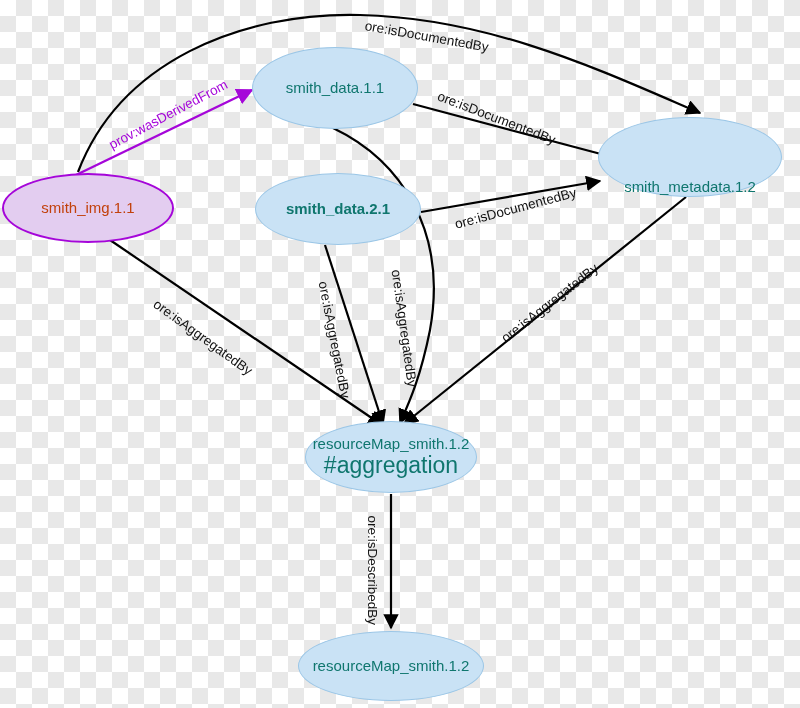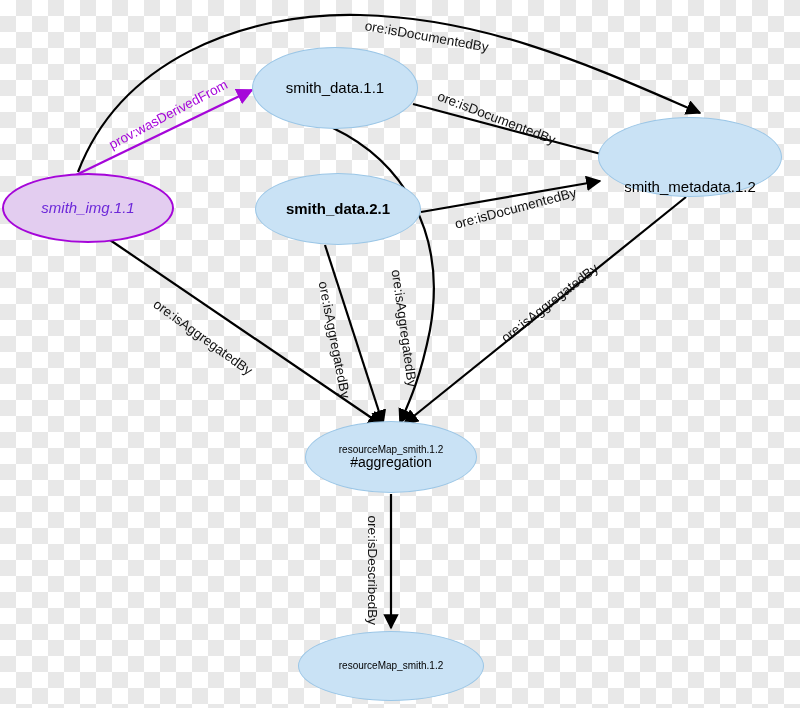--- a/index.html
+++ b/index.html
@@ -35,36 +35,35 @@
     align-items: center;
     justify-content: center;
     box-sizing: border-box;
     border-radius: 50%;
     text-align: center;
     line-height: 1.12;
   }
   .node.data {
     background: #c9e2f5;
     border: 1px solid #9bc6e6;
-    color: #000000;
+    color: #0f766e;
   }
   .node.prov {
     background: #e3cdf0;
     border: 2px solid #a506d9;
-    color: #6d28d9;
-    font-style: italic;
+    color: #c2410c;
   }
   .node-label-main {
     font-size: 15px;
   }
   .node-label-small {
-    font-size: 10px;
+    font-size: 15px;
   }
   .node-label-big {
-    font-size: 14px;
+    font-size: 23px;
   }
   .edge-label {
     position: absolute;
     font-size: 13.5px;
     color: #121212;
     white-space: nowrap;
     transform-origin: 0 50%;
     pointer-events: none;
   }
   .edge-label.purple {

